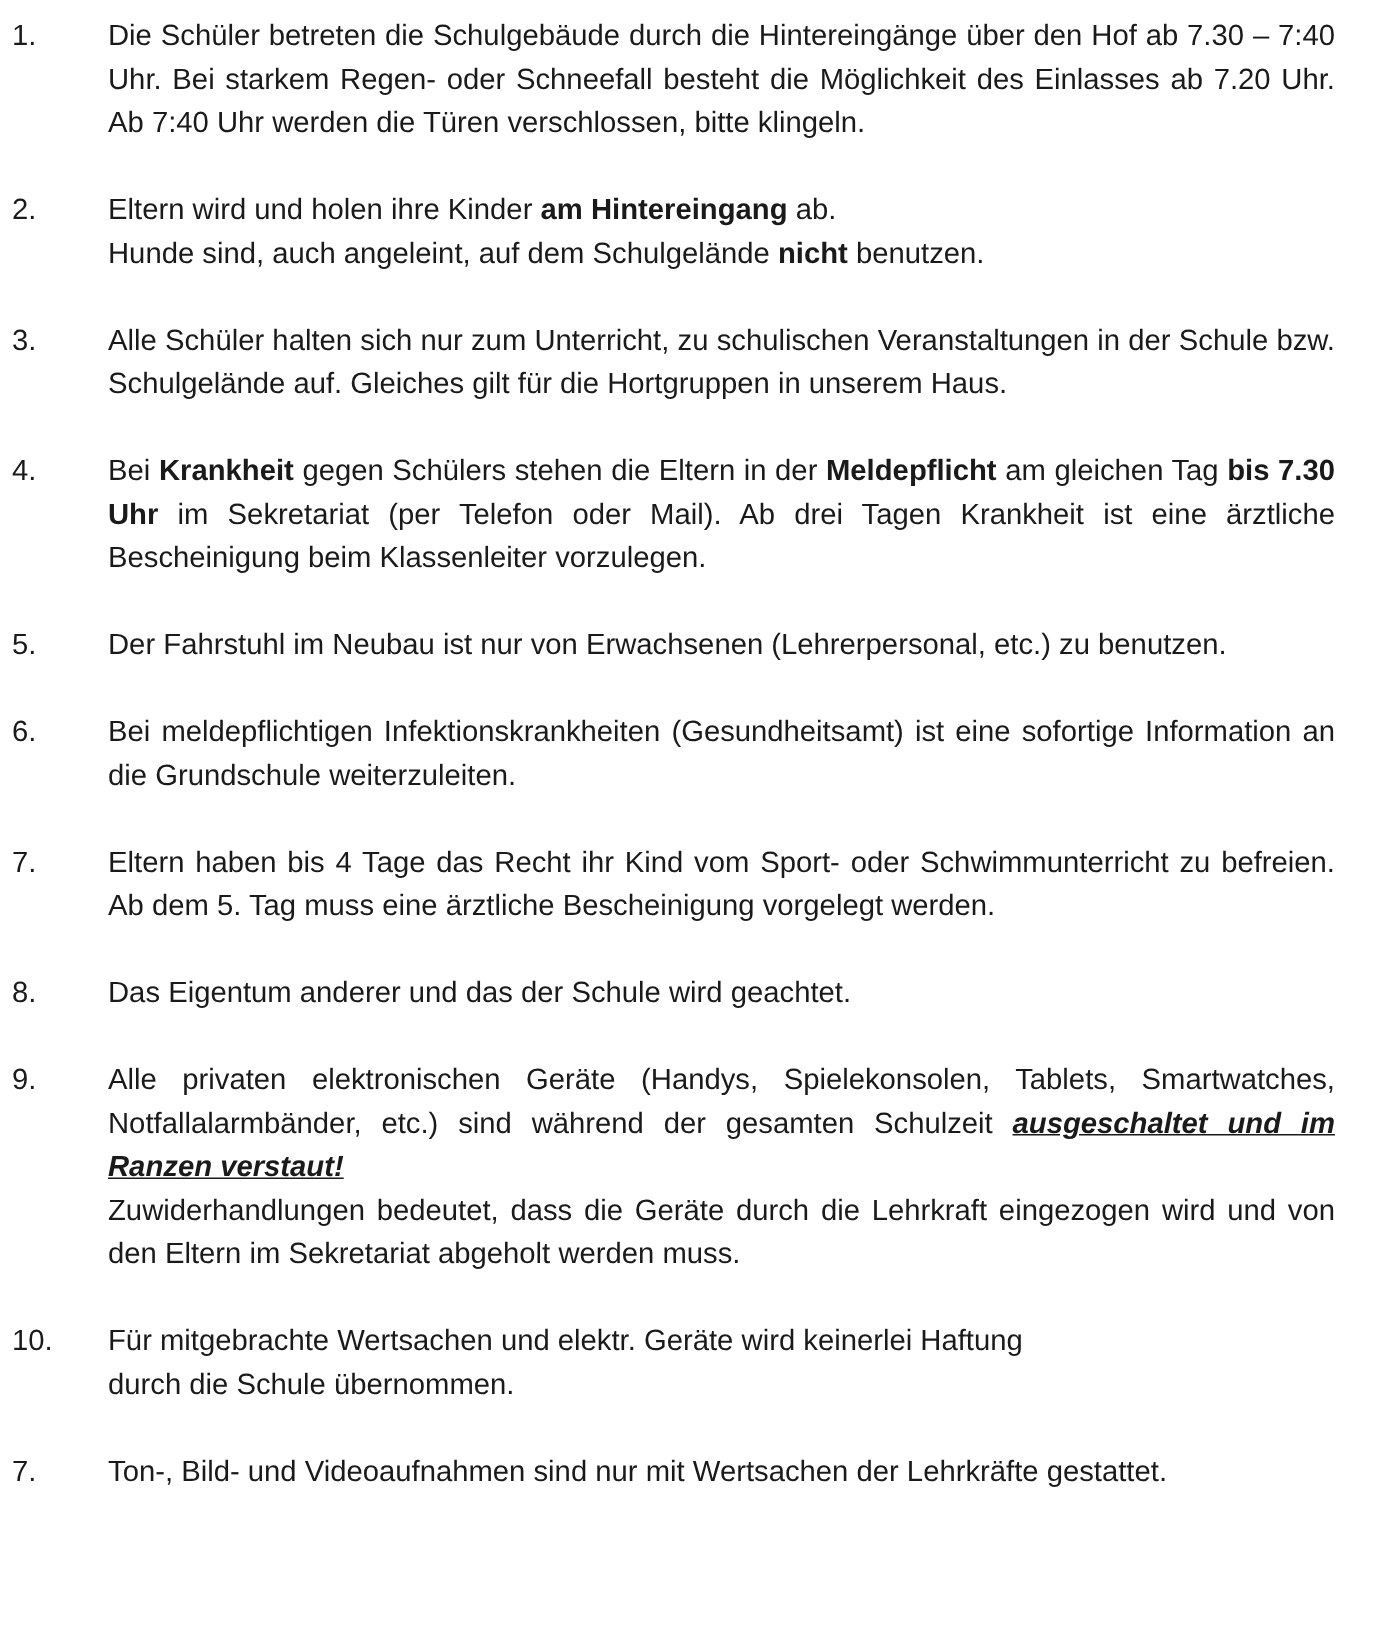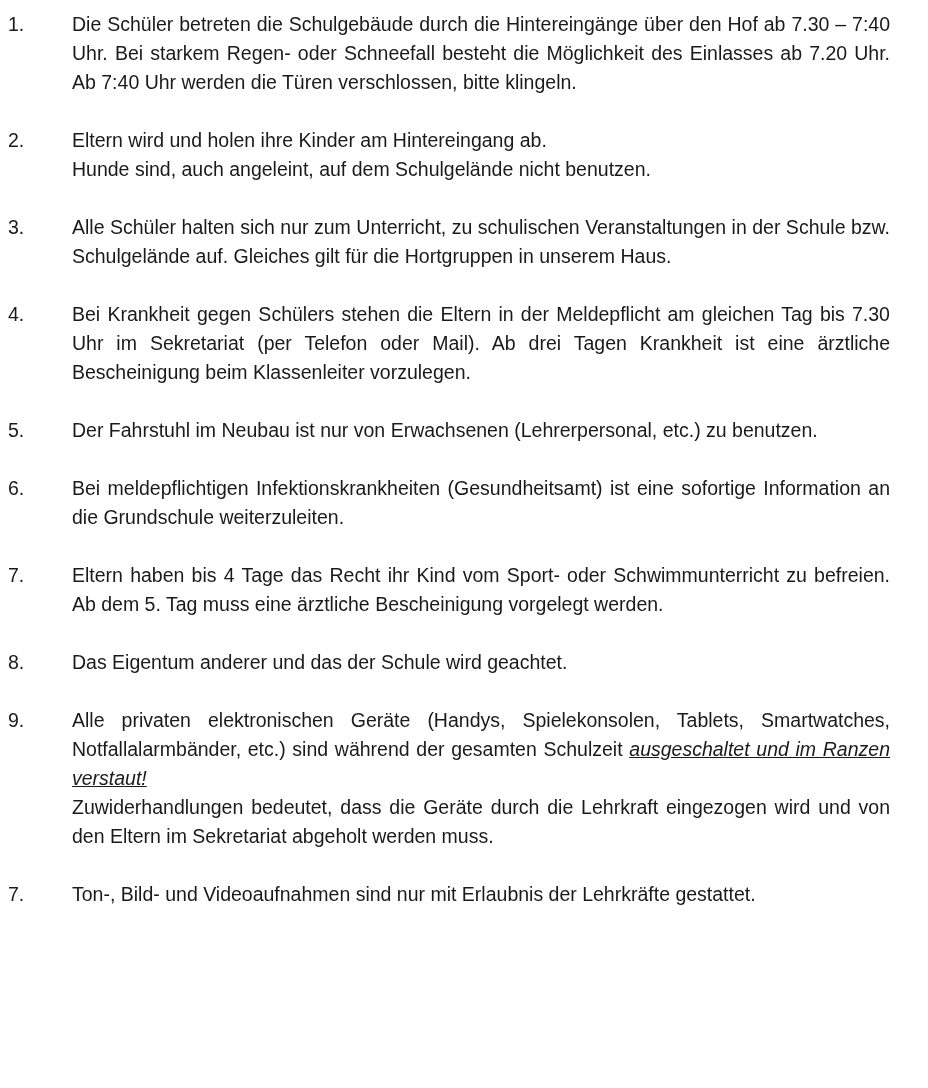--- a/index.html
+++ b/index.html
@@ -31,21 +31,21 @@
     flex: 0 0 64px;
     width: 64px;
     text-align: left;
   }
   .rule-text {
     flex: 1 1 auto;
     text-align: justify;
     text-align-last: left;
     -moz-text-align-last: left;
   }
-  .run-b { font-weight: normal; }
+  .run-b { font-weight: bold; }
   .run-i { font-style: italic; }
   .run-u { text-decoration: underline; }
 </style>
 </head>
 <body style="background: rgb(255, 255, 255); color: rgb(26, 26, 26);">
 
 <div class="page">
   <div>
       <div class="rule-item">
         <div class="rule-number">1.</div>
@@ -77,17 +77,21 @@
       </div>
       <div class="rule-item">
         <div class="rule-number">8.</div>
         <div class="rule-text"><span>Das Eigentum anderer und das der Schule wird geachtet.</span></div>
       </div>
       <div class="rule-item">
         <div class="rule-number">9.</div>
         <div class="rule-text"><span>Alle privaten elektronischen Geräte (Handys, Spielekonsolen, Tablets, Smartwatches, Notfallalarmbänder, etc.) sind während der gesamten Schulzeit </span><span class="run-b run-i run-u">ausgeschaltet und im Ranzen verstaut!</span><br><span>Zuwiderhandlungen bedeutet, dass die Geräte durch die Lehrkraft eingezogen wird und von den Eltern im Sekretariat abgeholt werden muss.</span></div>
       </div>
       <div class="rule-item">
+        <div class="rule-number">10.</div>
+        <div class="rule-text"><span>Für mitgebrachte Wertsachen und elektr. Geräte wird keinerlei Haftung</span><br><span>durch die Schule übernommen.</span></div>
+      </div>
+      <div class="rule-item">
         <div class="rule-number">7.</div>
-        <div class="rule-text"><span>Ton-, Bild- und Videoaufnahmen sind nur mit Erlaubnis der Lehrkräfte gestattet.</span></div>
+        <div class="rule-text"><span>Ton-, Bild- und Videoaufnahmen sind nur mit Wertsachen der Lehrkräfte gestattet.</span></div>
       </div>
     </div>
 </div>
 
 </body></html>

